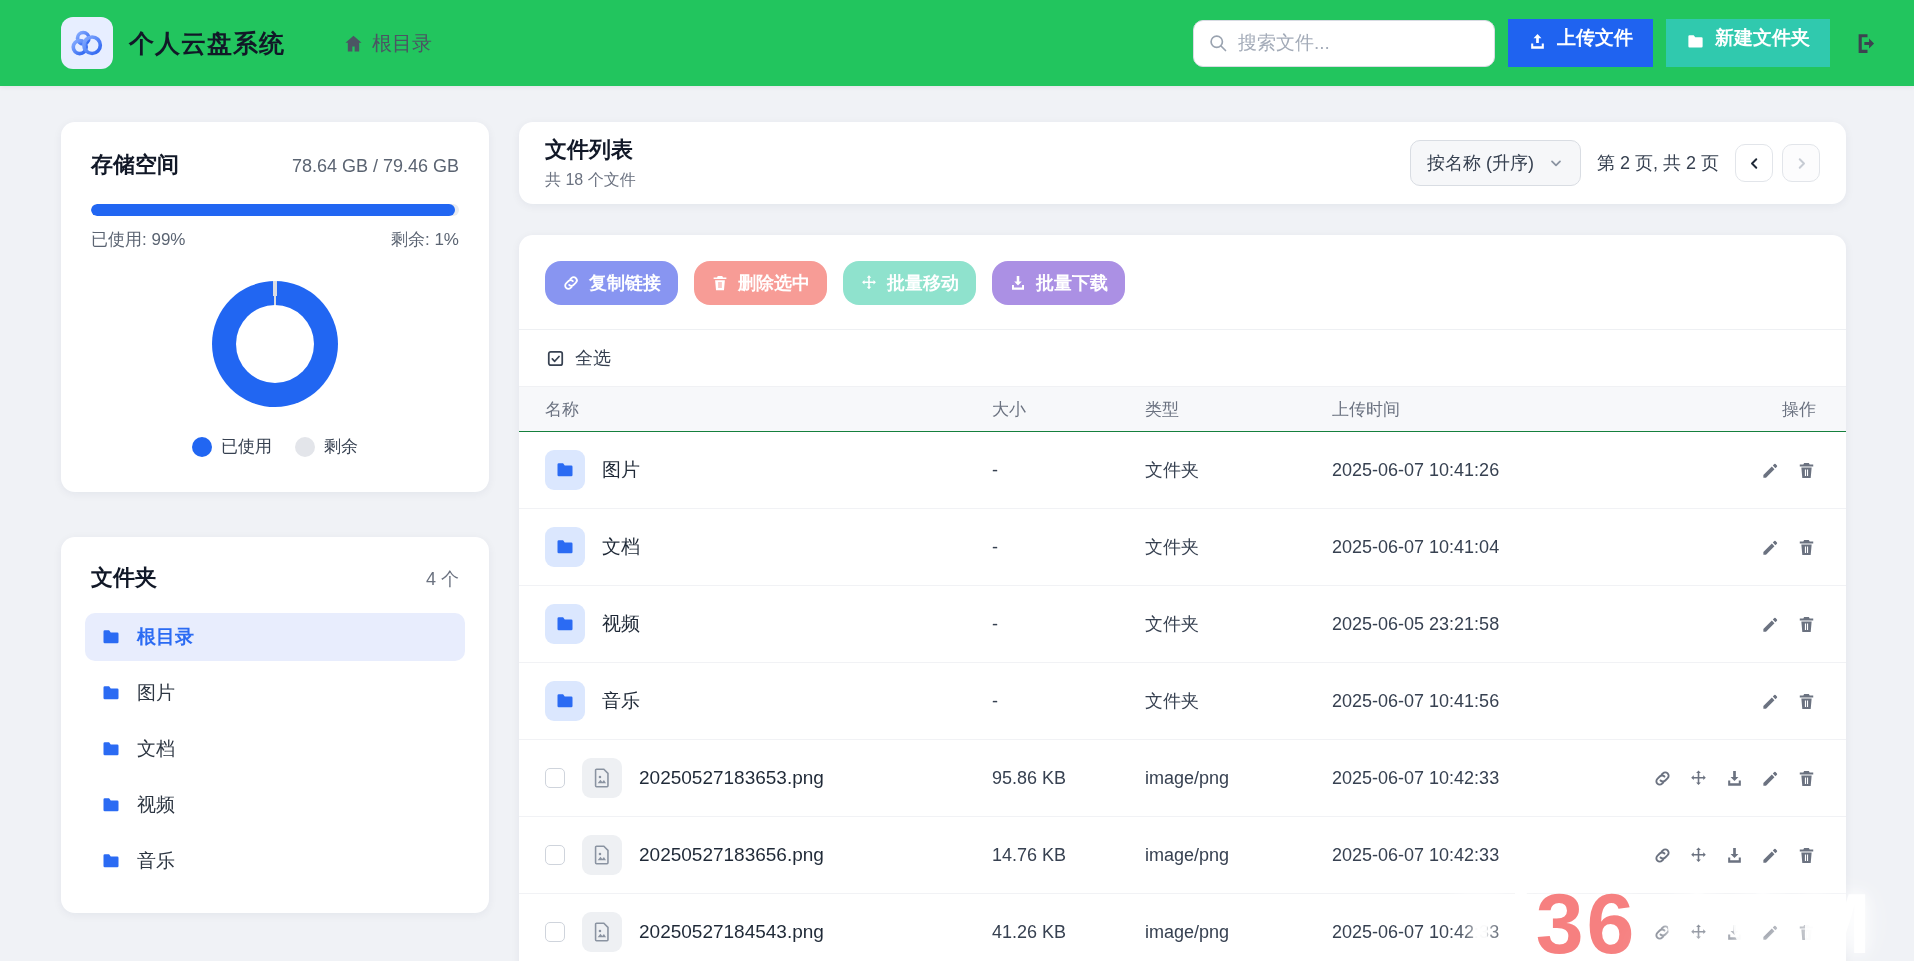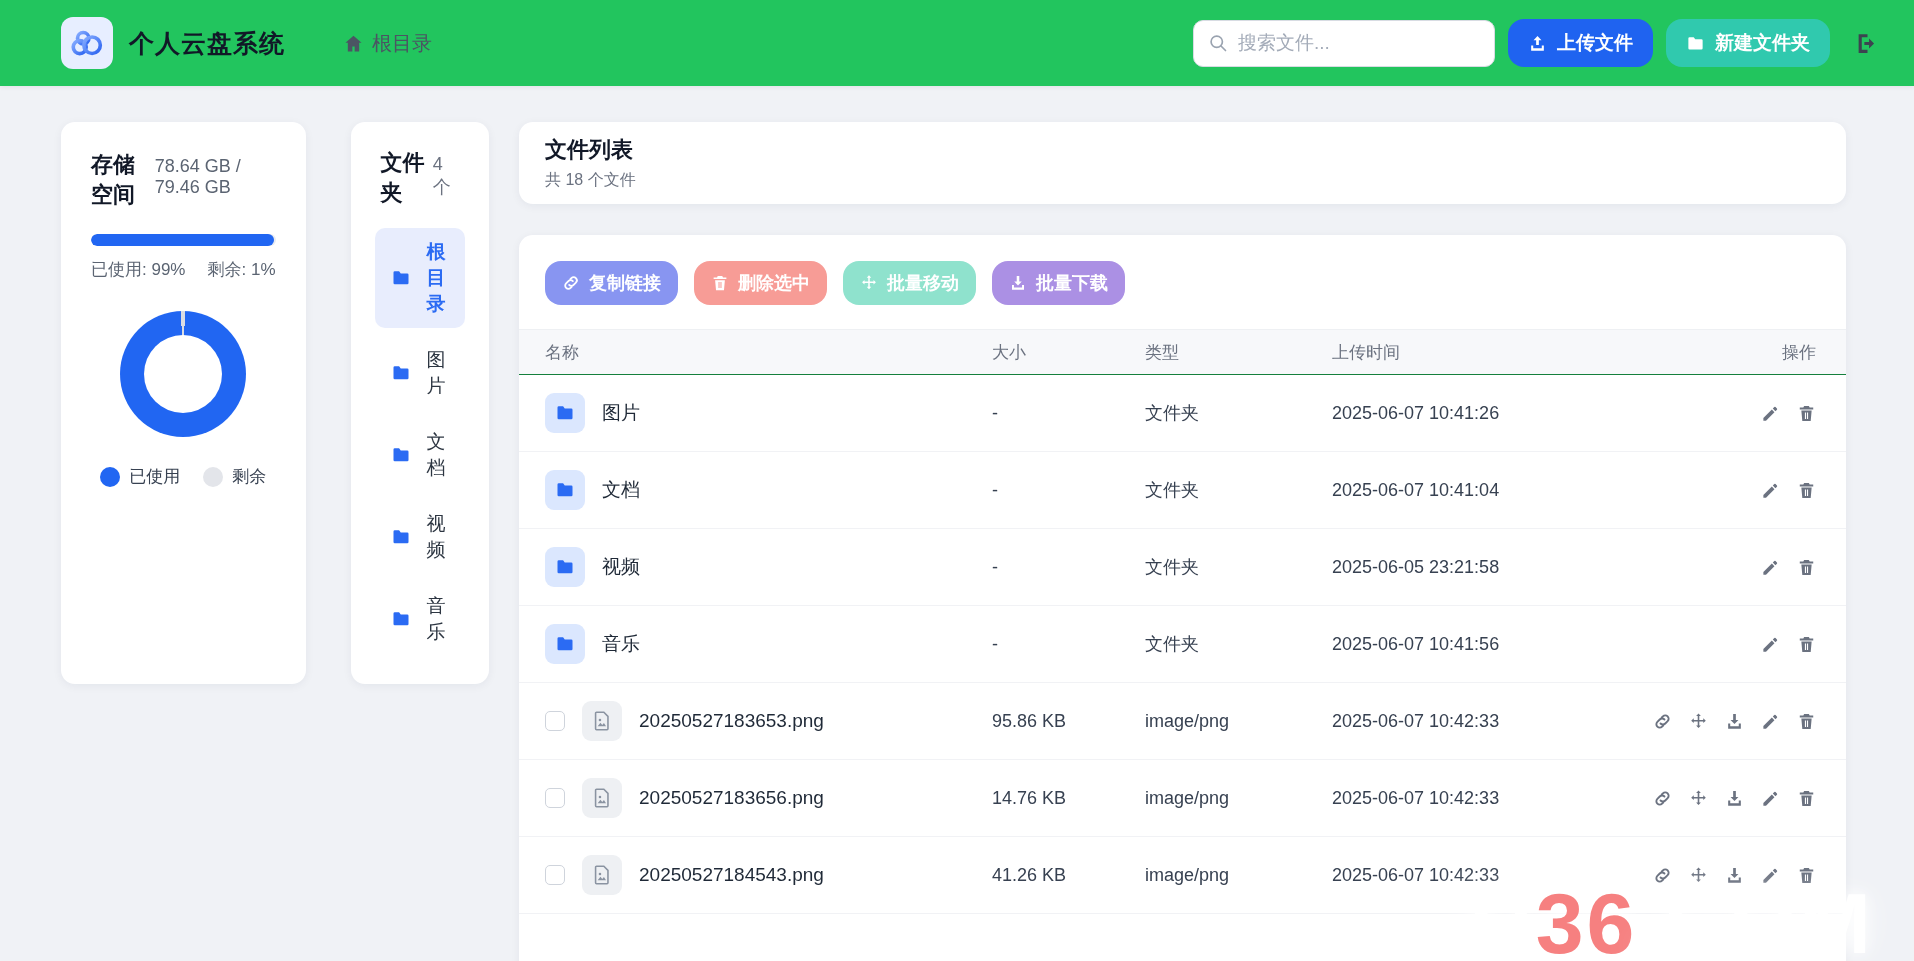--- a/index.html
+++ b/index.html
@@ -23,32 +23,32 @@
   .breadcrumb { display:flex; align-items:center; gap:8px; margin-left:58px; color:#4b5563; font-size:20px; }
   .topbar-right { margin-left:auto; display:flex; align-items:center; gap:13px; }
   .search-box {
     width:302px; height:47px; border:1px solid #d8dce3; border-radius:10px; background:#fff;
     display:flex; align-items:center; padding:0 14px; gap:10px; color:#9aa3b0;
   }
   .search-box input {
     border:none; outline:none; flex:1; font-size:19px; font-family:inherit; color:#374151; background:transparent;
   }
   .search-box input::placeholder { color:#a3abb8; }
-  .btn { height:48px; border:none; border-radius:16px; color:#fff; font-size:19px; font-weight:bold;
-         display:flex; align-items:center; gap:10px; padding:4px 20px; cursor:pointer; font-family:inherit; }
+  .btn { height:48px; border:none; border-radius:0; color:#fff; font-size:19px; font-weight:bold;
+         display:flex; align-items:flex-end; gap:10px; padding:16px 20px; cursor:pointer; font-family:inherit; }
   .btn-upload { background:#1f63f0; }
   .btn-newfolder { background:#30c9ae; }
   .logout { margin-left:12px; color:#3c4450; cursor:pointer; }
 
   
   .page { display:flex; padding:36px 68px 0 61px; gap:30px; align-items:flex-start; }
   .card { background:#fff; border-radius:14px; box-shadow:0 2px 10px rgba(25,35,60,.06); }
 
   
-  .sidebar { width:428px; flex:none; display:flex; flex-direction:row; gap:45px; }
+  .sidebar { width:428px; flex:none; display:flex; flex-direction:column; gap:45px; }
   .storage-card { padding:28px 30px 34px; }
   .card-head { display:flex; align-items:baseline; justify-content:space-between; }
   .card-title { font-size:22px; font-weight:bold; color:#111827; }
   .storage-usage { font-size:18px; color:#5b6472; }
   .progress-track { margin-top:24px; height:12px; border-radius:6px; background:#e9ecf1; overflow:hidden; }
   .progress-fill { height:100%; border-radius:6px; background:#2166f2; }
   .progress-labels { display:flex; justify-content:space-between; margin-top:12px; font-size:17px; color:#5b6472; }
   .donut-wrap { display:flex; justify-content:center; margin-top:30px; }
   .donut { width:126px; height:126px; border-radius:50%; position:relative; }
   .donut::after { content:""; position:absolute; inset:24px; background:#fff; border-radius:50%; }
@@ -261,20 +261,47 @@
 
   </aside>
 
   <main class="main">
 
     <section class="card list-head-card">
       <div>
         <div class="list-title">文件列表</div>
         <div class="list-subtitle">共 18 个文件</div>
       </div>
+      <div class="head-controls">
+        <div class="sort-select">
+          <span>按名称 (升序)</span>
+          <span style="color:#8a93a1;">
+            <svg width="16" height="16" viewBox="0 0 24 24">
+              <path d="M6 9.5l6 6 6-6" fill="none" stroke="currentColor" stroke-width="2.6" stroke-linecap="round" stroke-linejoin="round"></path>
+            </svg>
+          </span>
+        </div>
+        <span class="page-info">第 2 页, 共 2 页</span>
+        <div class="pager">
+          <div class="pager-btn">
+            <span>
+              <svg width="17" height="17" viewBox="0 0 24 24">
+                <path d="M14.5 6 8.5 12l6 6" fill="none" stroke="currentColor" stroke-width="2.8" stroke-linecap="round" stroke-linejoin="round"></path>
+              </svg>
+            </span>
+          </div>
+          <div class="pager-btn disabled">
+            <span>
+              <svg width="17" height="17" viewBox="0 0 24 24">
+                <path d="M9.5 6l6 6-6 6" fill="none" stroke="currentColor" stroke-width="2.8" stroke-linecap="round" stroke-linejoin="round"></path>
+              </svg>
+            </span>
+          </div>
+        </div>
+      </div>
     </section>
 
     <section class="card list-card">
       <div class="bulk-row">
   <button class="bulk-btn" style="background: rgb(136, 149, 241);">
     <span class="b-icon">
               <svg width="18" height="18" viewBox="0 0 24 24">
                 <g fill="none" stroke="currentColor" stroke-width="2.4" stroke-linecap="round">
                   <path d="M9.5 14.5a4.2 4.2 0 0 0 6 0l3-3a4.2 4.2 0 1 0-6-6l-1.4 1.4"></path>
                   <path d="M14.5 9.5a4.2 4.2 0 0 0-6 0l-3 3a4.2 4.2 0 1 0 6 6l1.4-1.4"></path>
@@ -307,20 +334,29 @@
     <span class="b-icon">
               <svg width="18" height="18" viewBox="0 0 24 24" fill="currentColor">
                 <path d="M10.3 2.5h3.4V10H17l-5 5.3L7 10h3.3z"></path>
                 <path d="M4 14.5h2.6V18h10.8v-3.5H20V21H4z"></path>
               </svg>
             </span>
     <span class="b-label">批量下载</span>
   </button>
 </div>
 
+      <div class="selectall-row">
+        <span>
+          <svg width="19" height="19" viewBox="0 0 24 24">
+            <rect x="3.5" y="3.5" width="17" height="17" rx="2.5" fill="none" stroke="currentColor" stroke-width="2.2"></rect>
+            <path d="M8 12.5l3 3 5.5-6" fill="none" stroke="currentColor" stroke-width="2.2" stroke-linecap="round" stroke-linejoin="round"></path>
+          </svg>
+        </span>
+        <span>全选</span>
+      </div>
 
       <div class="grid-cols table-header">
         <span>名称</span>
         <span>大小</span>
         <span>类型</span>
         <span>上传时间</span>
         <span class="col-actions">操作</span>
       </div>
 
       <div id="table-body">

